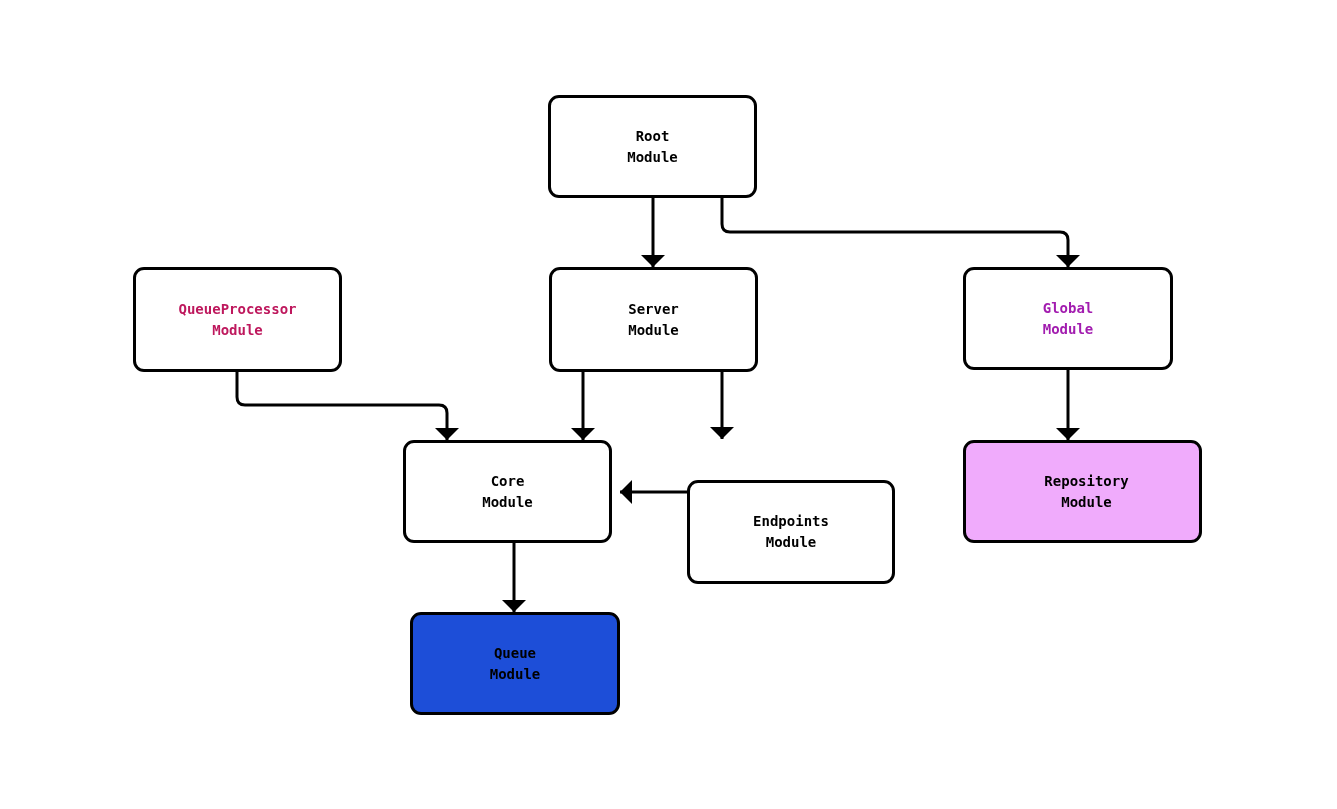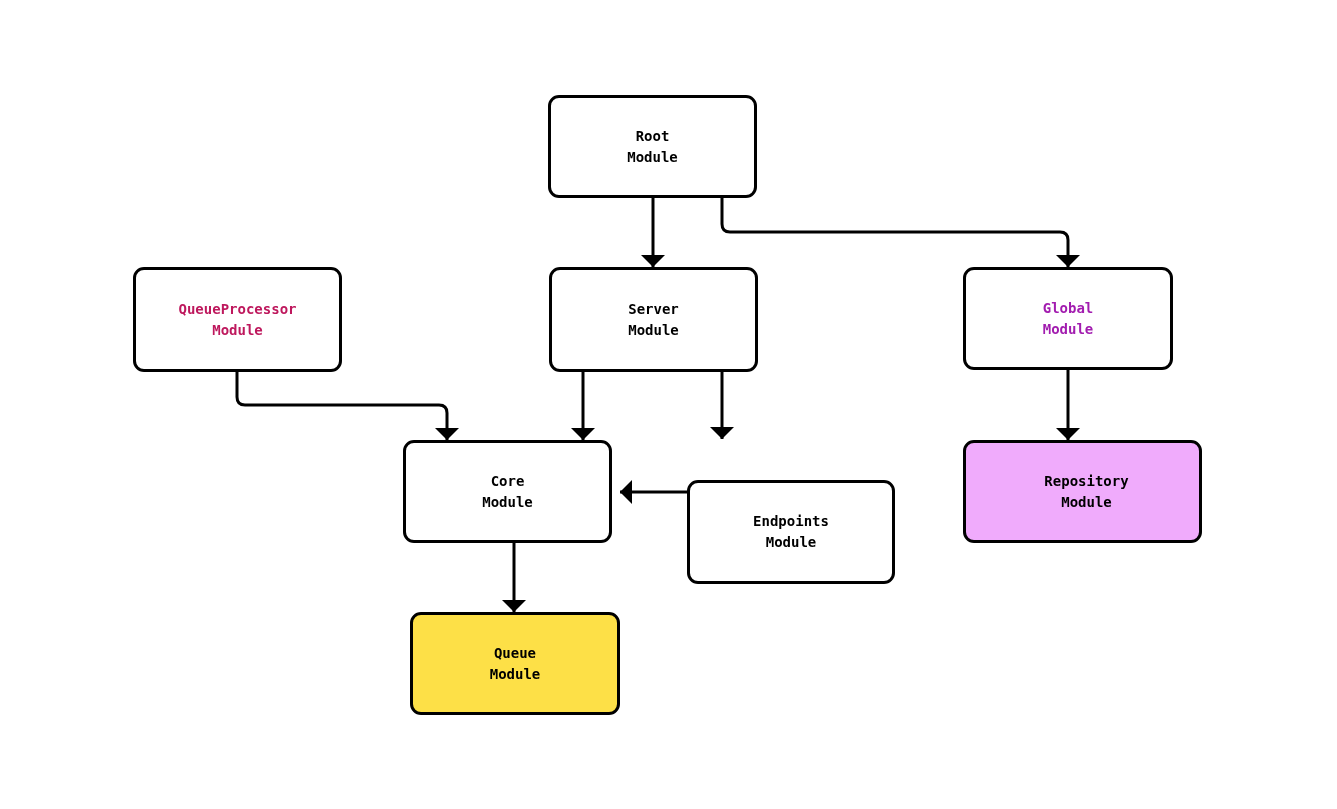--- a/index.html
+++ b/index.html
@@ -86,18 +86,18 @@
 Module</div>
       </div>
       <div class="node" style="left: 687px; top: 439px; width: 208px; height: 104px; background: rgb(255, 255, 255); border: 3px solid rgb(0, 0, 0); border-radius: 11px; margin-top: 41px;">
         <div class="node-label" style="color: rgb(0, 0, 0);">Endpoints
 Module</div>
       </div>
       <div class="node" style="left: 963px; top: 440px; width: 239px; height: 103px; background: #f0abfc; border: 3px solid rgb(0, 0, 0); border-radius: 11px; padding-left: 8px;">
         <div class="node-label" style="color: rgb(0, 0, 0);">Repository
 Module</div>
       </div>
-      <div class="node" style="left: 410px; top: 612px; width: 210px; height: 103px; background: #fde047; border: 3px solid rgb(0, 0, 0); border-radius: 11px;">
+      <div class="node" style="left: 410px; top: 612px; width: 210px; height: 103px; background: #1d4ed8; border: 3px solid rgb(0, 0, 0); border-radius: 11px;">
         <div class="node-label" style="color: rgb(0, 0, 0);">Queue
 Module</div>
       </div>
     </div>
 </div>
 
 </body></html>

